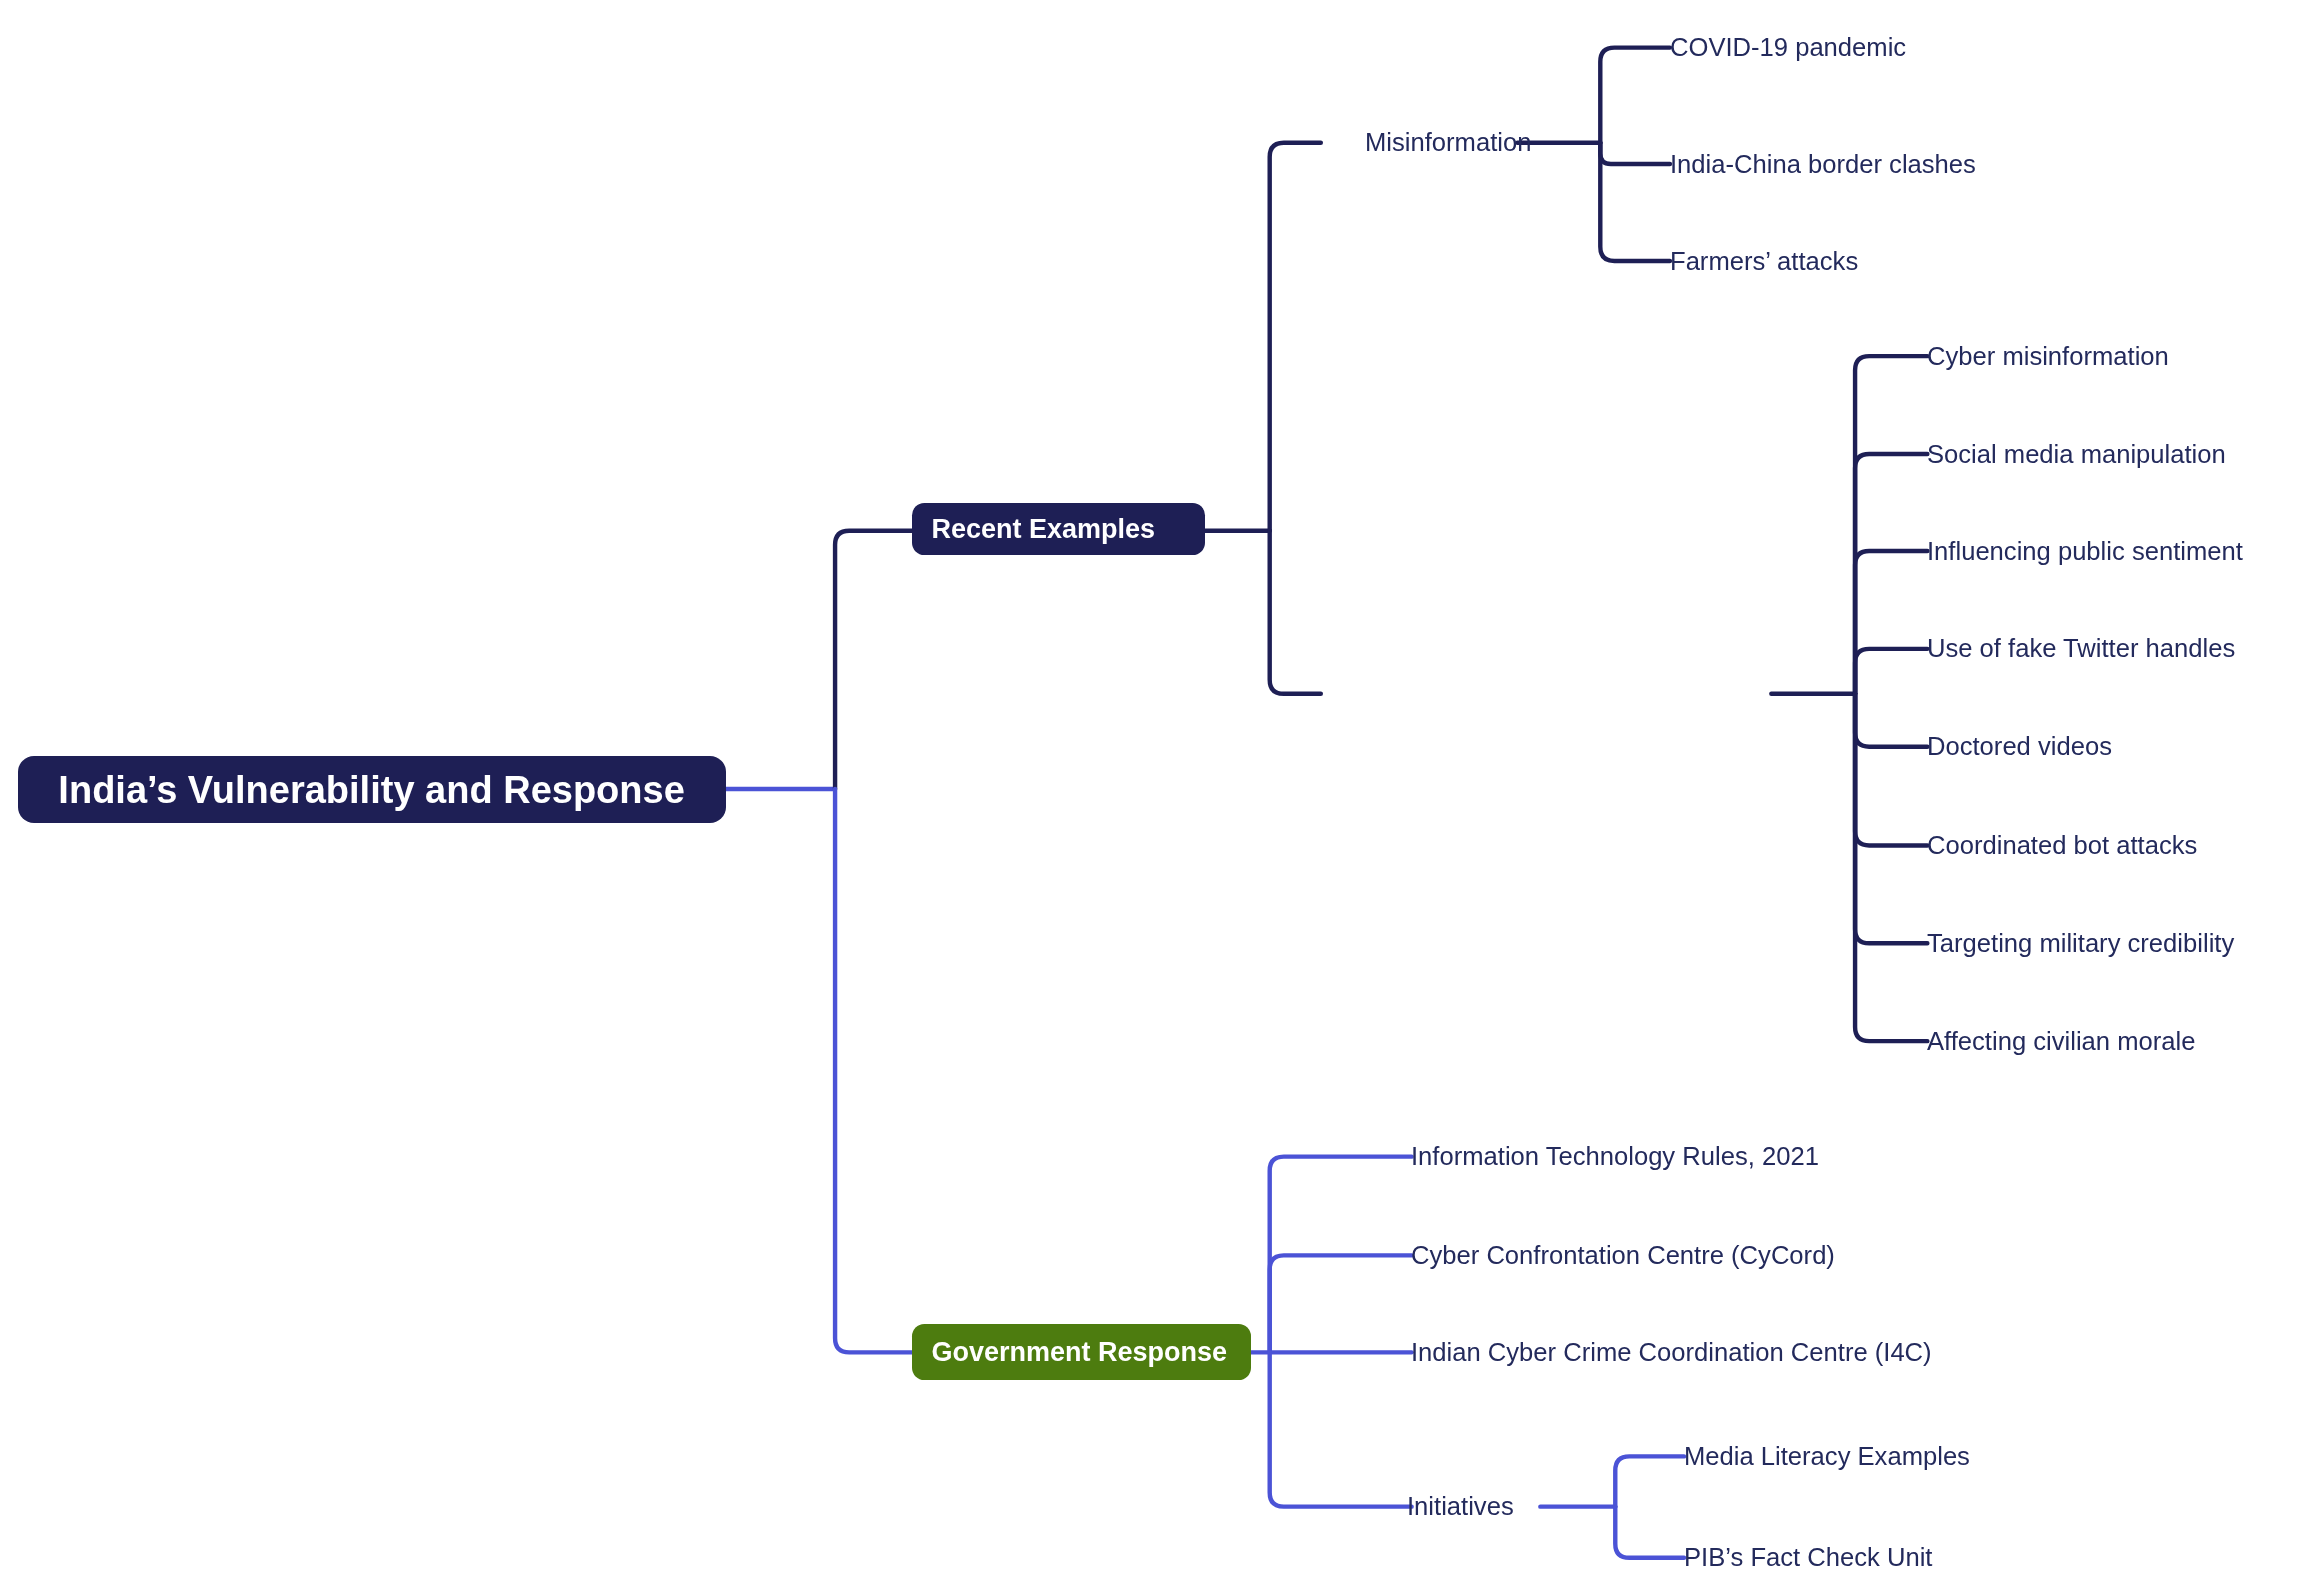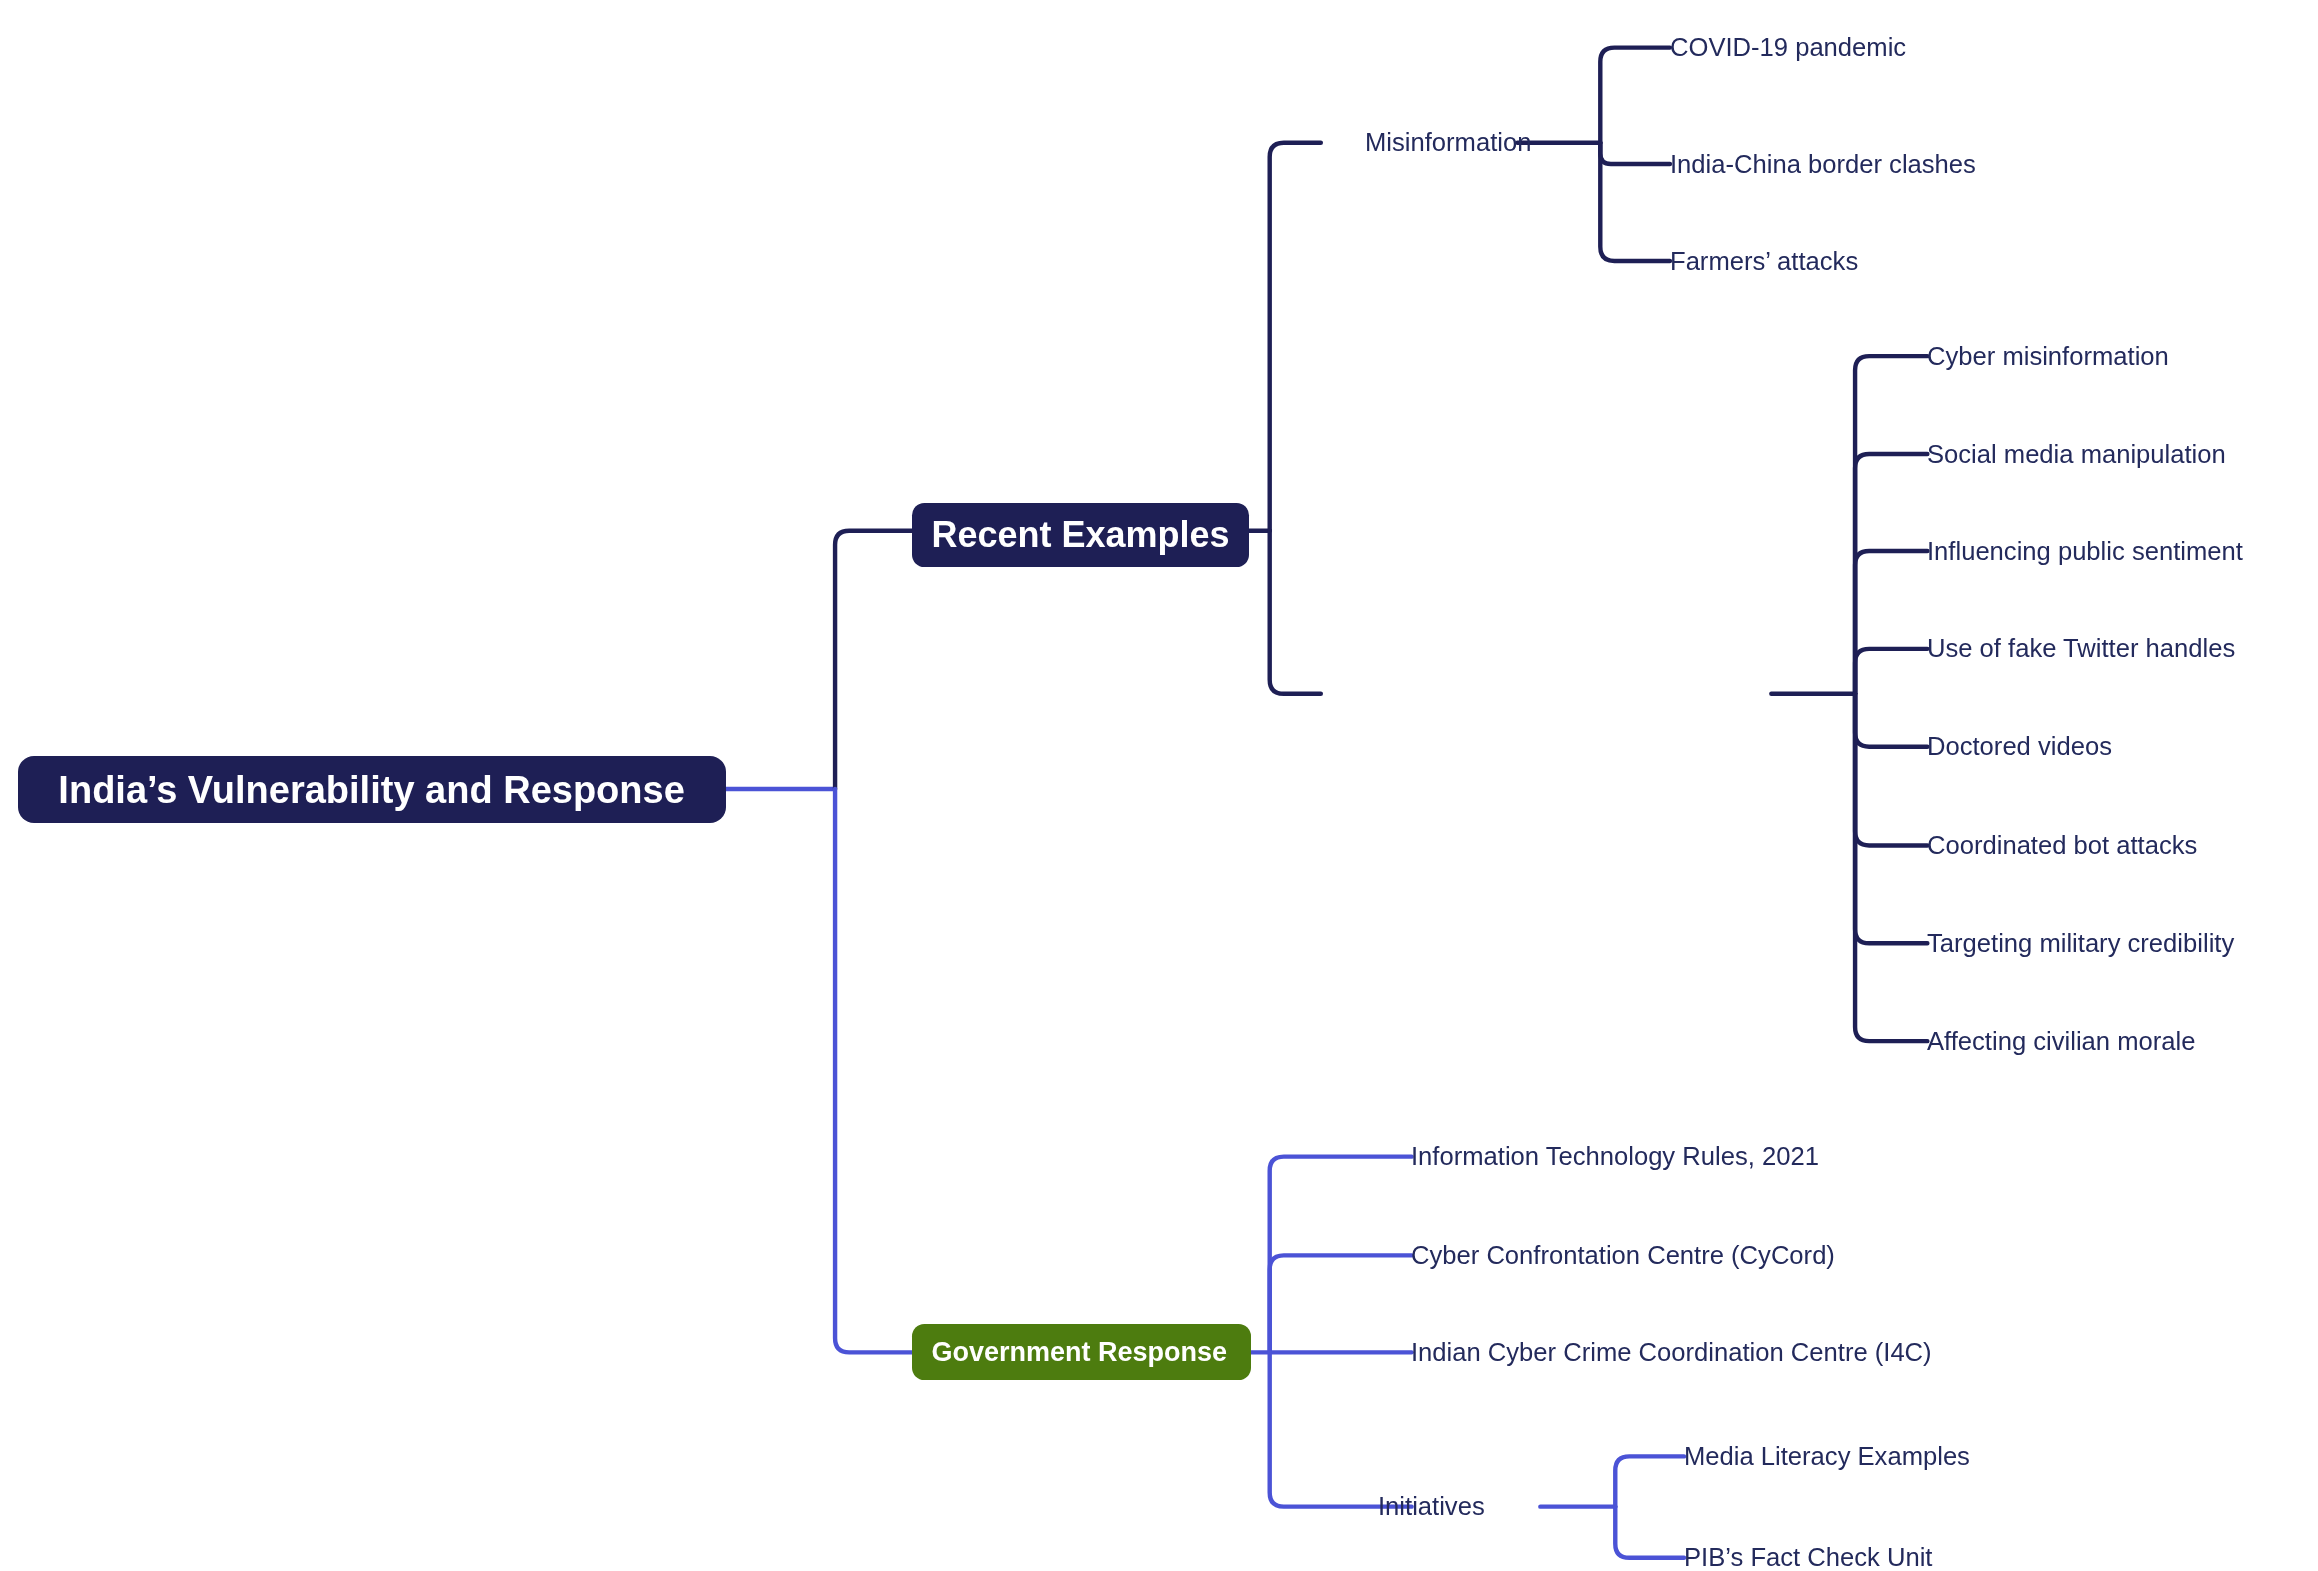--- a/index.html
+++ b/index.html
@@ -91,21 +91,21 @@
       <path d="M 1440 1534 V 1440 Q 1440 1424 1456 1424 H 1601" fill="none" stroke="#4b53d6" stroke-width="5" stroke-linecap="round" stroke-linejoin="round"></path>
       <path d="M 1440 1534 H 1601" fill="none" stroke="#4b53d6" stroke-width="5" stroke-linecap="round" stroke-linejoin="round"></path>
       <path d="M 1440 1534 V 1693 Q 1440 1709 1456 1709 H 1601" fill="none" stroke="#4b53d6" stroke-width="5" stroke-linecap="round" stroke-linejoin="round"></path>
       <path d="M 1747 1709 H 1832" fill="none" stroke="#4b53d6" stroke-width="5" stroke-linecap="round" stroke-linejoin="round"></path>
       <path d="M 1832 1709 V 1668 Q 1832 1652 1848 1652 H 1910" fill="none" stroke="#4b53d6" stroke-width="5" stroke-linecap="round" stroke-linejoin="round"></path>
       <path d="M 1832 1709 V 1751 Q 1832 1767 1848 1767 H 1910" fill="none" stroke="#4b53d6" stroke-width="5" stroke-linecap="round" stroke-linejoin="round"></path>
     </svg>
 <div class="node pill root" style="left: 17.6px; top: 756px; height: 67px; min-width: 708px; background: rgb(30, 31, 85); color: rgb(255, 255, 255); font-size: 38px; justify-content: center;">
       <span>India’s Vulnerability and Response</span>
     </div>
-    <div class="node pill branch" style="left: 912px; top: 503px; height: 64px; min-width: 293px; background: rgb(30, 31, 85); color: rgb(255, 255, 255); font-size: 36px;">
+    <div class="node pill branch" style="left: 912px; top: 503px; height: 52px; min-width: 293px; background: rgb(30, 31, 85); color: rgb(255, 255, 255); font-size: 27px;">
       <span>Recent Examples</span>
     </div>
     <div class="node text topic" style="left: 1321px; top: 123px; height: 39px; min-width: 197px; margin-left: 44px;">
       <span>Misinformation</span>
     </div>
     <div class="node text" style="left: 1670px; top: 28px; height: 39px; min-width: 256px;">
       <span>COVID-19 pandemic</span>
     </div>
     <div class="node text" style="left: 1670px; top: 145px; height: 39px; min-width: 326px;">
       <span>India-China border clashes</span>
@@ -142,21 +142,21 @@
     </div>
     <div class="node text topic" style="left: 1411px; top: 1137px; height: 39px; min-width: 451px;">
       <span>Information Technology Rules, 2021</span>
     </div>
     <div class="node text topic" style="left: 1411px; top: 1236px; height: 39px; min-width: 455px;">
       <span>Cyber Confrontation Centre (CyCord)</span>
     </div>
     <div class="node text topic" style="left: 1411px; top: 1333px; height: 39px; min-width: 577px;">
       <span>Indian Cyber Crime Coordination Centre (I4C)</span>
     </div>
-    <div class="node text topic" style="left: 1378px; top: 1487px; height: 39px; min-width: 129px;">
+    <div class="node text topic" style="left: 1407px; top: 1487px; height: 39px; min-width: 129px;">
       <span>Initiatives</span>
     </div>
     <div class="node text" style="left: 1684px; top: 1437px; height: 39px; min-width: 331px;">
       <span>Media Literacy Examples</span>
     </div>
     <div class="node text" style="left: 1684px; top: 1538px; height: 39px; min-width: 273px;">
       <span>PIB’s Fact Check Unit</span>
     </div>
   </div>
 

